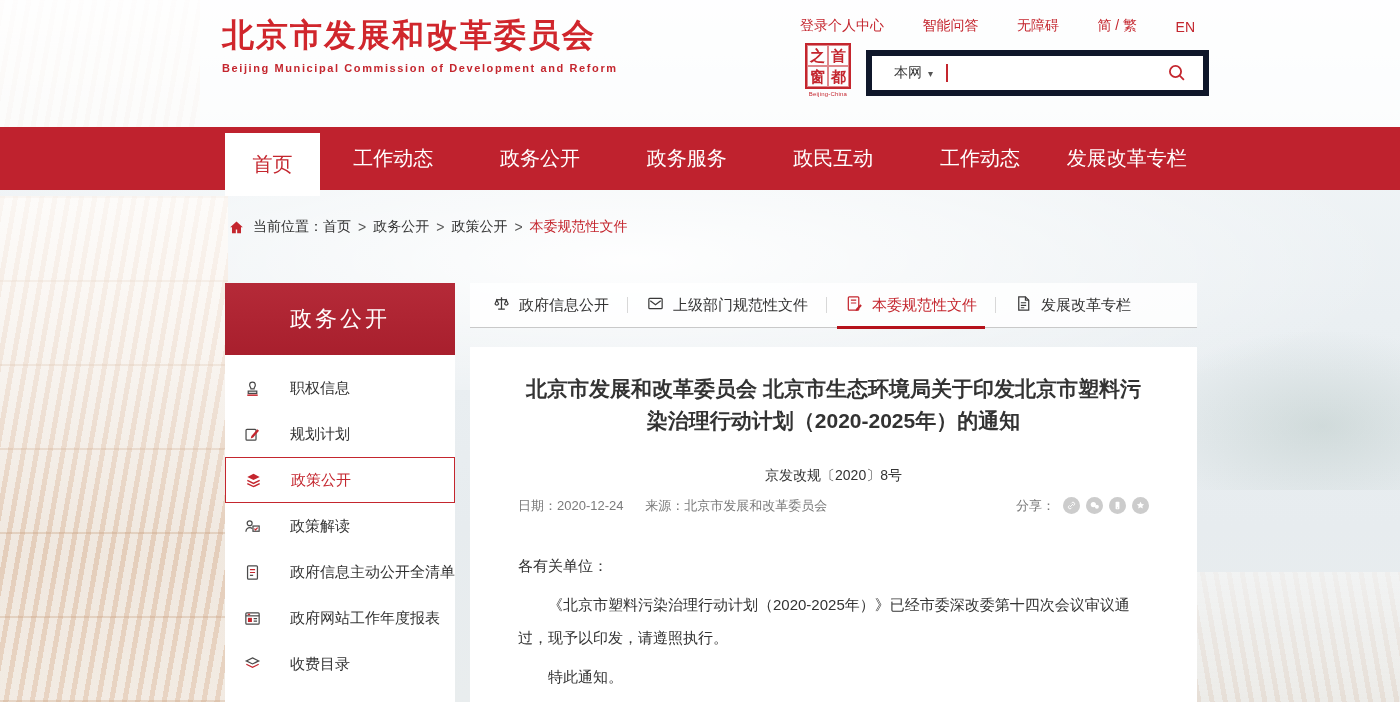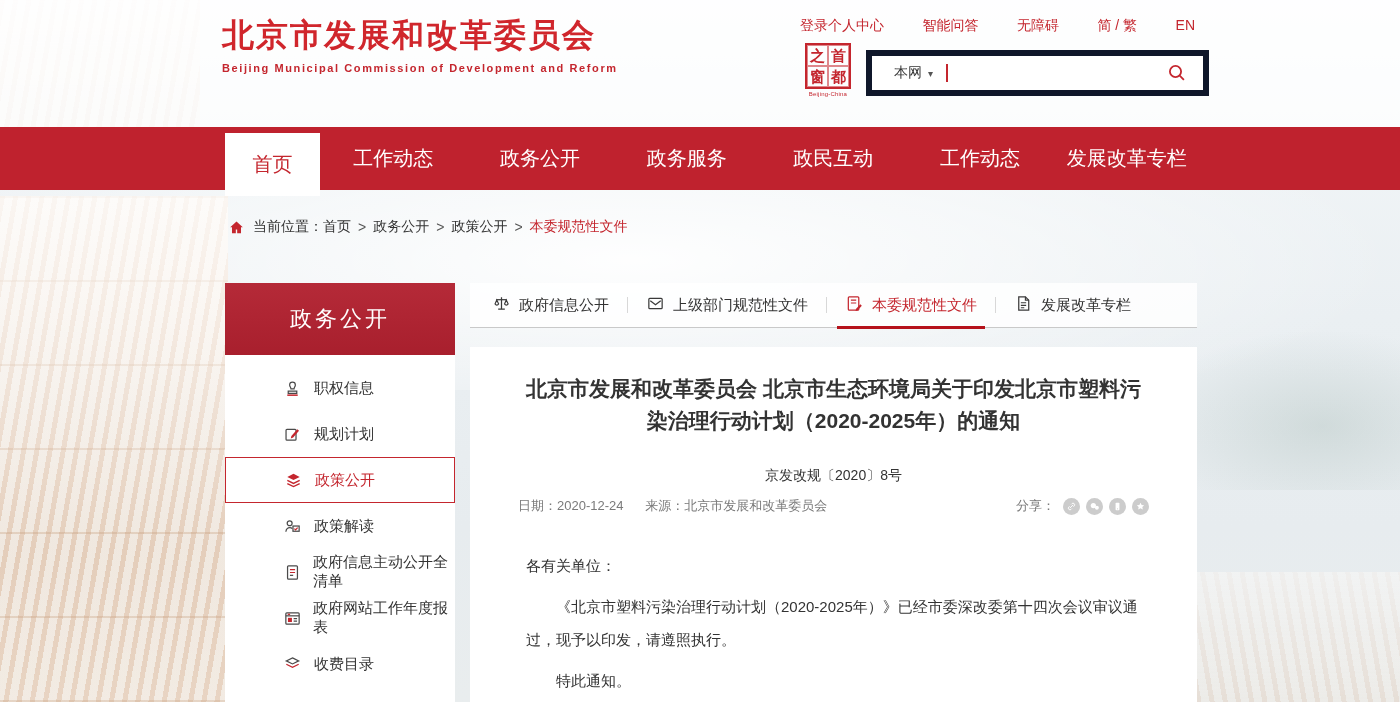--- a/index.html
+++ b/index.html
@@ -26,21 +26,21 @@
   .roof-bottom-right{position:absolute;right:0;bottom:0;width:230px;height:130px;z-index:0;opacity:.55;
     background:linear-gradient(0deg,rgba(255,255,255,.2),rgba(255,255,255,.75)),
     repeating-linear-gradient(80deg,rgba(201,130,74,.35) 0 5px,rgba(242,216,188,.35) 5px 13px);}
   .header-wash{position:absolute;left:0;top:0;width:100%;height:127px;z-index:1;background:rgba(255,255,255,.72);}
 
   
   .header{position:absolute;left:0;top:0;width:100%;height:127px;z-index:2;}
   .logo{position:absolute;left:222px;top:16px;}
   .logo-title{font-size:32px;font-weight:bold;letter-spacing:2px;color:#d0262c;line-height:38px;}
   .logo-sub{margin-top:8px;font-size:11px;letter-spacing:1.6px;color:#c4262e;font-weight:bold;}
-  .util{position:absolute;left:800px;top:17px;width:395px;display:flex;justify-content:space-between;align-items:flex-start;}
+  .util{position:absolute;left:800px;top:17px;width:395px;display:flex;justify-content:space-between;align-items:flex-end;}
   .util a{color:#c4262e;font-size:14px;text-decoration:none;cursor:pointer;}
   .seal{position:absolute;left:803px;top:43px;width:50px;text-align:center;}
   .seal-box{width:42px;height:42px;margin:0 auto;border:2px solid #c4262e;display:grid;grid-template-columns:1fr 1fr;grid-template-rows:1fr 1fr;}
   .seal-box span{font-size:15px;font-weight:bold;color:#c4262e;line-height:19px;border:1px solid rgba(196,38,46,.55);display:flex;align-items:center;justify-content:center;}
   .seal-cap{font-size:6px;color:#c4262e;margin-top:2px;letter-spacing:.2px;}
   .searchbox{position:absolute;left:866px;top:50px;width:331px;height:34px;background:#fff;border:6px solid #0f172a;display:flex;align-items:center;}
   .scope{display:flex;align-items:center;margin-left:22px;cursor:pointer;}
   .scope-label{font-size:14px;color:#333;}
   .scope-arrow{font-size:10px;color:#555;margin-left:6px;}
   .caret{width:2px;height:18px;background:#c4262e;margin-left:13px;}
@@ -57,46 +57,46 @@
   .crumbs{position:absolute;left:228px;top:218px;z-index:2;display:flex;align-items:center;font-size:14px;color:#333;}
   .crumbs .sep{margin:0 7px;color:#555;}
   .crumbs a{color:#333;text-decoration:none;cursor:pointer;}
   .crumbs .cur{color:#c4262e;}
   .home-ico{margin-right:8px;display:flex;}
 
   
   .sidebar{position:absolute;left:225px;top:283px;width:230px;z-index:2;}
   .side-head{height:72px;background:linear-gradient(180deg,#b52a38,#a81f2d);color:#fff;font-size:22px;display:flex;align-items:center;justify-content:center;letter-spacing:3px;}
   .side-list{list-style:none;margin:0;padding:10px 0 0 0;background:#fff;height:400px;}
-  .side-item{height:46px;display:flex;align-items:center;padding-left:58px;cursor:pointer;box-sizing:border-box;}
+  .side-item{height:46px;display:flex;align-items:center;padding-left:18px;cursor:pointer;box-sizing:border-box;gap:16px;}
   .side-icon{width:20px;height:20px;margin-right:11px;display:flex;align-items:center;}
   .side-label{font-size:15px;color:#333;}
   .side-item.active{border:1px solid #c4262e;}
   .side-item.active .side-label{color:#c4262e;}
 
   
   .tabstrip{position:absolute;left:470px;top:283px;width:727px;height:45px;z-index:2;background:rgba(255,255,255,.82);border-bottom:1px solid #c9c9c9;display:flex;align-items:center;padding-left:18px;box-sizing:border-box;}
   .tab{display:flex;align-items:center;gap:8px;font-size:15px;color:#333;cursor:pointer;position:relative;height:100%;padding:0 4px;}
   .tab .tlabel{white-space:nowrap;}
   .tab.active .tlabel{color:#c4262e;}
   .tab.active::after{content:"";position:absolute;left:-4px;right:-4px;bottom:-2px;height:3px;background:#b5121b;}
   .tab-div{width:1px;height:16px;background:#d8d8d8;margin:0 14px;}
 
   
   .article{position:absolute;left:470px;top:347px;width:727px;height:360px;background:#fff;z-index:2;box-sizing:border-box;padding:26px 48px 0 48px;}
   .a-title{text-align:center;font-size:21px;font-weight:600;line-height:32px;color:#333;}
   .a-docnum{text-align:center;font-size:14px;color:#333;margin-top:30px;}
   .a-meta{display:flex;justify-content:space-between;align-items:center;margin-top:12px;}
   .a-meta-left{font-size:13px;color:#7a7a7a;}
   .a-meta-left .v{margin-right:18px;}
-  .a-share{display:flex;align-items:flex-end;gap:6px;}
+  .a-share{display:flex;align-items:flex-start;gap:6px;}
   .a-share .sl{font-size:13px;color:#7a7a7a;margin-right:2px;}
   .share-dot{width:17px;height:17px;border-radius:50%;background:#ccc;display:flex;align-items:center;justify-content:center;cursor:pointer;}
   .a-body{margin-top:34px;font-size:15px;line-height:33px;color:#333;}
-  .a-body p{margin:8px;}
+  .a-body p{margin:0;}
   .a-body .ind{text-indent:2em;margin-top:6px;}
   .a-sign{text-align:right;margin-top:6px;}
 </style>
 </head>
 <body>
 
 <div class="bg"></div>
 <div class="bg-clouds"></div>
 <div class="roof-left-top"></div>
 <div class="roof-left"></div>

